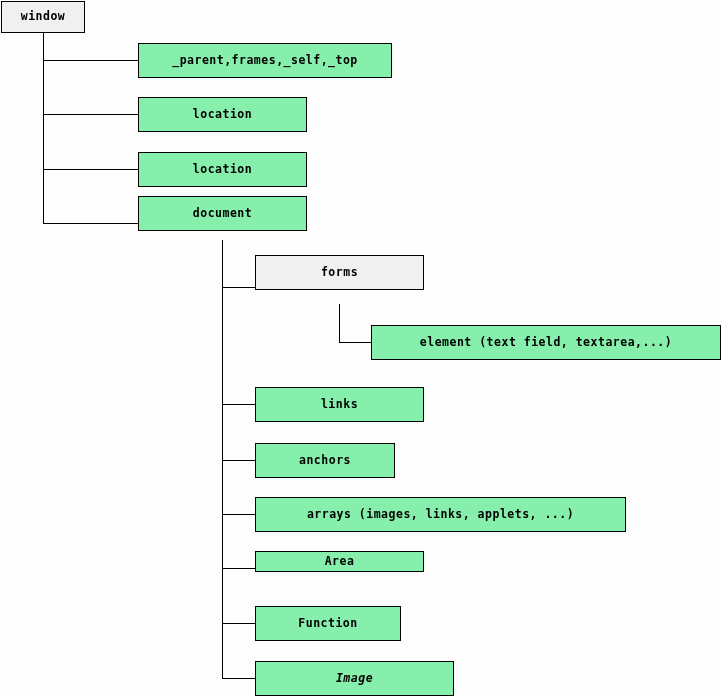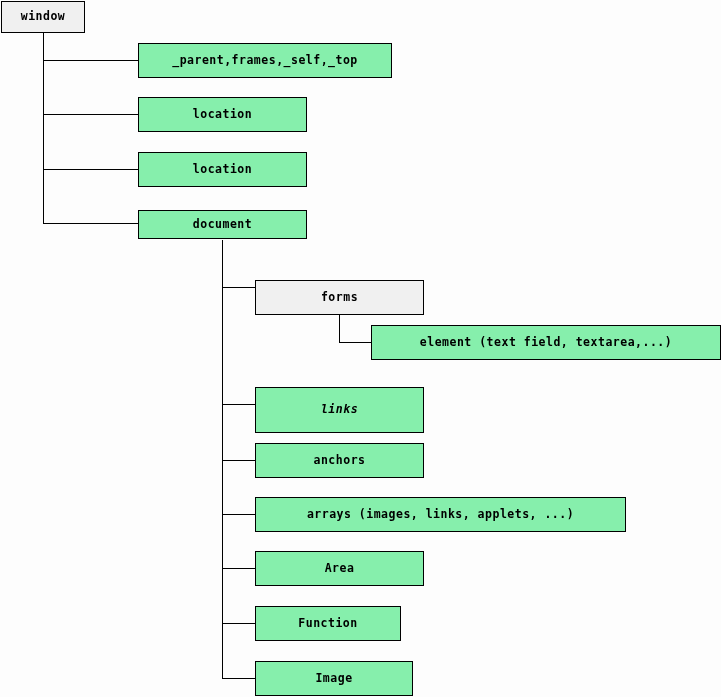--- a/index.html
+++ b/index.html
@@ -68,41 +68,41 @@
       </div>
       <div class="node" style="left: 138px; top: 43px; width: 254px; height: 35px;">
         <span>_parent,frames,_self,_top</span>
       </div>
       <div class="node" style="left: 138px; top: 97px; width: 169px; height: 35px;">
         <span>location</span>
       </div>
       <div class="node" style="left: 138px; top: 152px; width: 169px; height: 35px;">
         <span>location</span>
       </div>
-      <div class="node" style="left: 138px; top: 210px; width: 169px; height: 29px;">
+      <div class="node" style="left: 138px; top: 196px; width: 169px; height: 35px;">
         <span>document</span>
       </div>
-      <div class="node shaded" style="left: 255px; top: 280px; width: 169px; height: 35px;">
+      <div class="node shaded" style="left: 255px; top: 255px; width: 169px; height: 35px;">
         <span>forms</span>
       </div>
       <div class="node" style="left: 371px; top: 325px; width: 350px; height: 35px;">
         <span>element (text field, textarea,...)</span>
       </div>
-      <div class="node" style="left: 255px; top: 387px; width: 169px; height: 46px; font-style: italic;">
+      <div class="node" style="left: 255px; top: 387px; width: 169px; height: 35px;">
         <span>links</span>
       </div>
-      <div class="node" style="left: 255px; top: 443px; width: 169px; height: 35px;">
+      <div class="node" style="left: 255px; top: 443px; width: 140px; height: 35px;">
         <span>anchors</span>
       </div>
       <div class="node" style="left: 255px; top: 497px; width: 371px; height: 35px;">
         <span>arrays (images, links, applets, ...)</span>
       </div>
-      <div class="node" style="left: 255px; top: 551px; width: 169px; height: 35px;">
+      <div class="node" style="left: 255px; top: 551px; width: 169px; height: 21px;">
         <span>Area</span>
       </div>
       <div class="node" style="left: 255px; top: 606px; width: 146px; height: 35px;">
         <span>Function</span>
       </div>
-      <div class="node" style="left: 255px; top: 661px; width: 158px; height: 35px;">
+      <div class="node" style="left: 255px; top: 661px; width: 199px; height: 35px; font-style: italic;">
         <span>Image</span>
       </div>
     </div>
 </div>
 
 </body></html>

